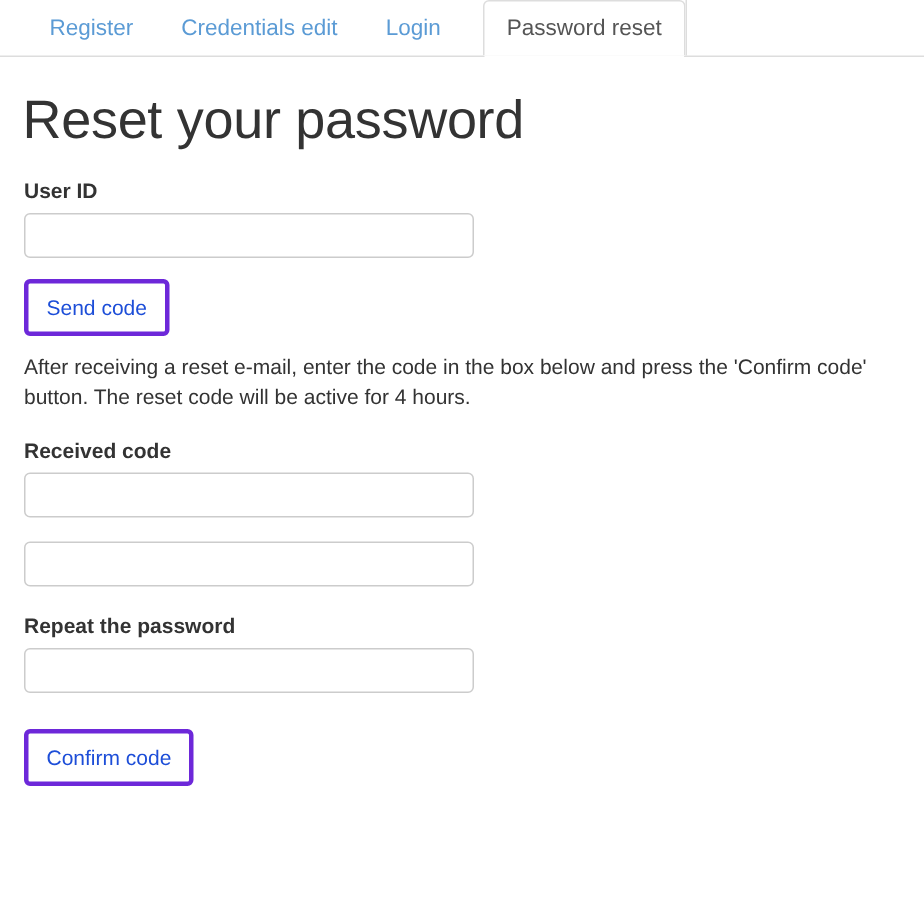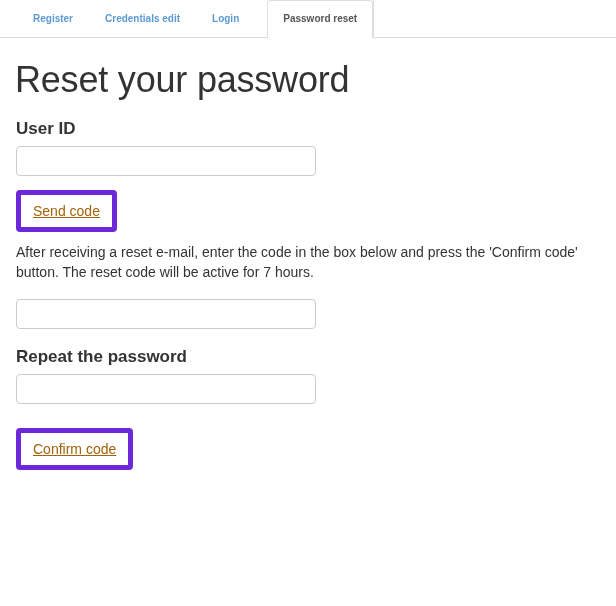--- a/index.html
+++ b/index.html
@@ -32,26 +32,25 @@
     display: flex;
     align-items: center;
     padding: 0 15px;
     height: 37px;
     box-sizing: border-box;
     border: 1px solid transparent;
     border-bottom: none;
     border-top-left-radius: 4px;
     border-top-right-radius: 4px;
     color: #5b9bd5;
-    font-size: 10px;
+    font-size: 15px;
     cursor: pointer;
     white-space: nowrap;
     background: transparent;
     position: relative;
-    font-weight: bold;
   }
   .nav-tab.active {
     color: #555555;
     background: #ffffff;
     border-color: #dddddd;
     cursor: default;
     margin-left: 12px;
   }
   .nav-tab.active::after {
     content: "";
@@ -88,21 +87,21 @@
     color: #333333;
     line-height: 1.46;
     max-width: 568px;
   }
   .field-group {
     margin-top: 16px;
   }
   .field-label {
     display: block;
     font-weight: bold;
-    font-size: 17px;
+    font-size: 14px;
     color: #333333;
     margin: 0 0 5px 0;
   }
   .text-input {
     display: block;
     width: 300px;
     height: 30px;
     box-sizing: border-box;
     padding: 5px 10px;
     font-family: "Liberation Sans", sans-serif;
@@ -112,27 +111,26 @@
     border: 1px solid #cccccc;
     border-radius: 4px;
     outline: none;
   }
   .btn {
     display: inline-block;
     padding: 6px 12px;
     font-family: "Liberation Sans", sans-serif;
     font-size: 14px;
     line-height: 1.428571429;
-    color: #a16207;
+    color: #1d4ed8;
     background: #ffffff;
-    border: 5px solid #6d28d9;
+    border: 3px solid #6d28d9;
     border-radius: 4px;
     cursor: pointer;
     white-space: nowrap;
-    text-decoration: underline;
   }
   .btn-row-send {
     margin-top: 14px;
   }
   .para-after-send {
     margin: 10px 0 0 0;
     font-size: 14px;
     color: #333333;
     line-height: 1.46;
     max-width: 568px;
@@ -167,22 +165,26 @@
 
   <div class="field-group">
     <label class="field-label">User ID</label>
     <input class="text-input" type="text" value="" style="">
   </div>
 
   <div class="btn-row-send">
     <button class="btn" type="button">Send code</button>
   </div>
 
-  <p class="para-after-send">After receiving a reset e-mail, enter the code in the box below and press the 'Confirm code' button. The reset code will be active for 7 hours.</p>
+  <p class="para-after-send">After receiving a reset e-mail, enter the code in the box below and press the 'Confirm code' button. The reset code will be active for 4 hours.</p>
 
+  <div class="field-group">
+    <label class="field-label">Received code</label>
+    <input class="text-input" type="text" value="" style="">
+  </div>
 
   <div class="field-group">
     <input class="text-input" type="password" value="" style="">
   </div>
 
   <div class="field-group">
     <label class="field-label">Repeat the password</label>
     <input class="text-input" type="password" value="" style="">
   </div>
 

